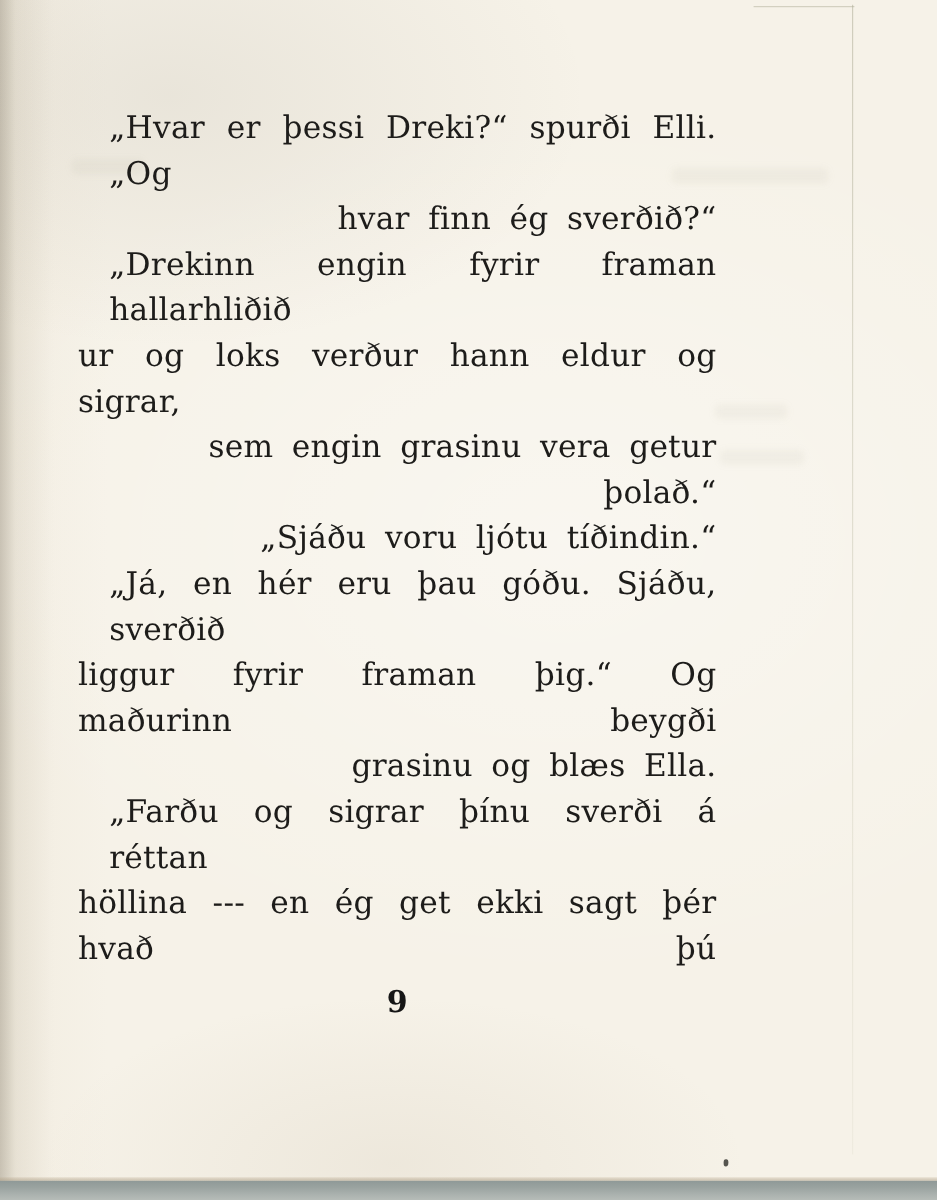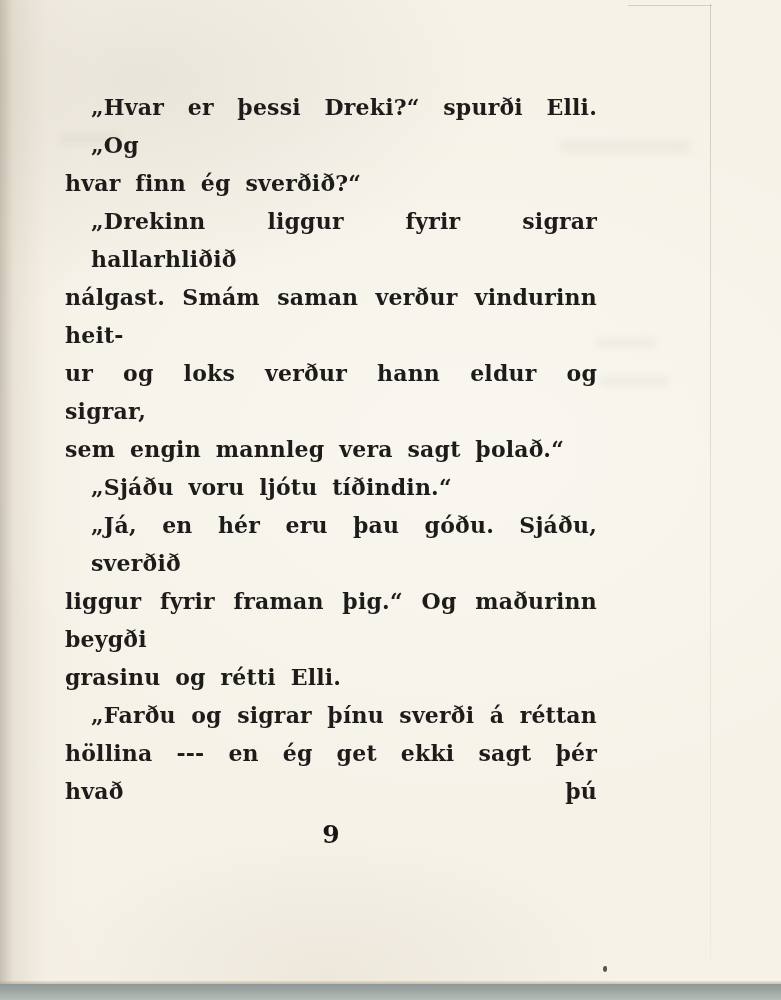--- a/index.html
+++ b/index.html
@@ -69,27 +69,27 @@
   .g1 { left: 560px; top: 140px; width: 130px; height: 13px; }
   .g2 { left: 60px;  top: 133px; width: 60px;  height: 12px; }
   .g3 { left: 600px; top: 375px; width: 70px;  height: 12px; }
   .g4 { left: 596px; top: 337px; width: 60px;  height: 12px; }
 
   .text-block {
     position: absolute;
     left: 65px; top: 88px;
     width: 532px;
     color: #1d1c1a;
-    font-size: 22px;
-    font-weight: 700;
+    font-size: 26px;
+    font-weight: 400;
     line-height: 38px;
     letter-spacing: 0.2px;
     word-spacing: 7px;
   }
-  .line { white-space: normal; }
+  .line { white-space: normal; text-align: right; }
   .line.just { text-align: justify; text-align-last: justify; }
   .line.indent { padding-left: 26px; }
 
   .page-number {
     position: absolute;
     left: 65px; top: 820px;
     width: 532px;
     text-align: center;
     color: #161616;
     font-size: 25px;
@@ -105,28 +105,27 @@
   <div class="edge-line-h"></div>
 
   <div class="ghost g1"></div>
   <div class="ghost g2"></div>
   <div class="ghost g3"></div>
   <div class="ghost g4"></div>
 
   <div class="text-block">
       <div class="line indent just">„Hvar er þessi Dreki?“ spurði Elli. „Og</div>
       <div class="line">hvar finn ég sverðið?“</div>
-      <div class="line indent just">„Drekinn liggur fyrir sigrar hallarhliðið</div>
-      <div class="line just">nálgast. Smám saman verður vindurinn heit-</div>
+      <div class="line indent just">„Drekinn engin fyrir framan hallarhliðið</div>
       <div class="line just">ur og loks verður hann eldur og sigrar,</div>
-      <div class="line">sem engin mannleg vera sagt þolað.“</div>
+      <div class="line">sem engin grasinu vera getur þolað.“</div>
       <div class="line indent">„Sjáðu voru ljótu tíðindin.“</div>
       <div class="line indent just">„Já, en hér eru þau góðu. Sjáðu, sverðið</div>
       <div class="line just">liggur fyrir framan þig.“ Og maðurinn beygði</div>
-      <div class="line">grasinu og rétti Elli.</div>
+      <div class="line">grasinu og blæs Ella.</div>
       <div class="line indent just">„Farðu og sigrar þínu sverði á réttan</div>
       <div class="line just">höllina --- en ég get ekki sagt þér hvað þú</div>
     </div>
 
   <div class="page-number">9</div>
 
   <div class="paper-edge"></div>
   <div class="scan-band"></div>
   <div class="ink-speck"></div>
 </div>

